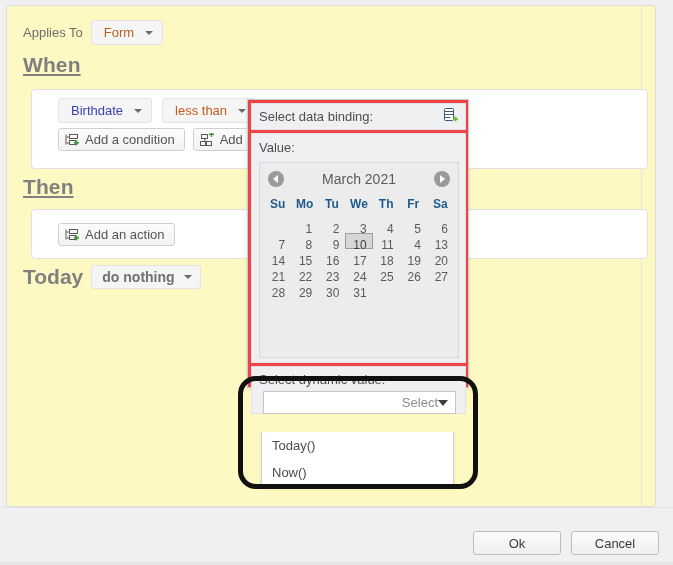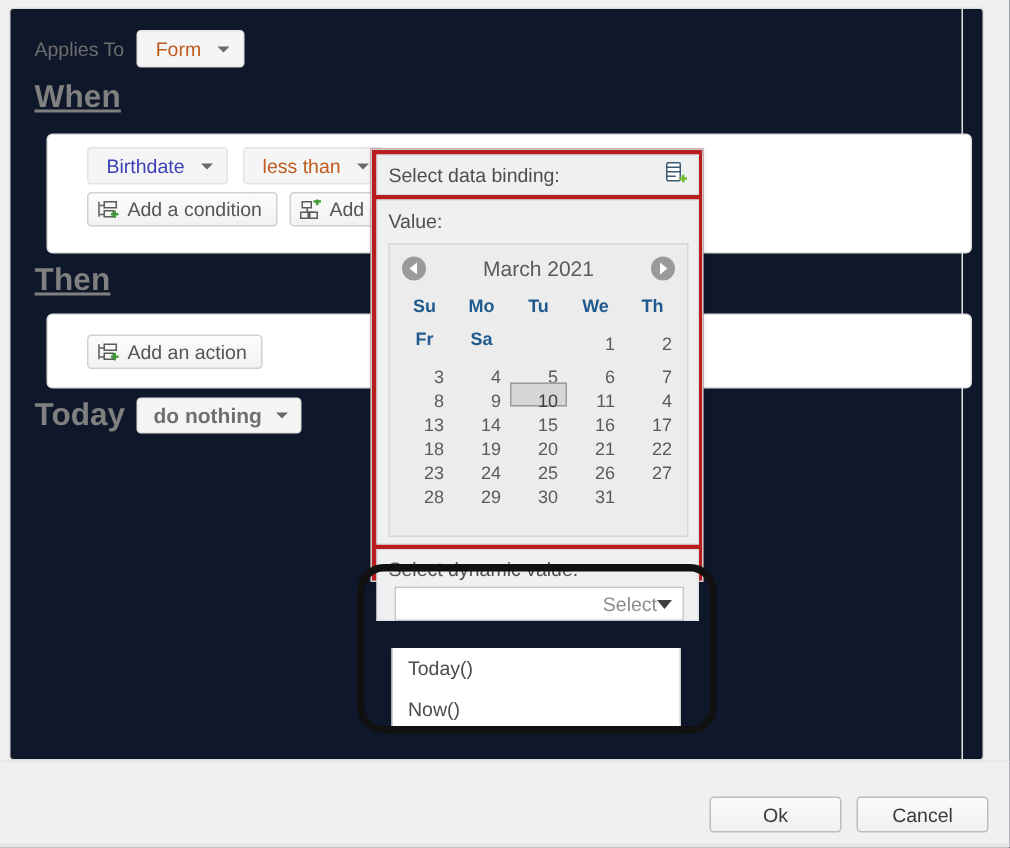--- a/index.html
+++ b/index.html
@@ -25,21 +25,21 @@
     background: #f0f0f0;
   }
 
   
   .rule-panel {
     position: absolute;
     left: 6px;
     top: 5px;
     width: 650px;
     height: 502px;
-    background: #0f172a;
+    background: #fef9c3;
     border: 1px solid #dcdcdc;
     border-radius: 3px;
     box-sizing: border-box;
     overflow: hidden;
   }
   .rule-inner {
     position: absolute;
     left: 0; top: 0;
     width: 649px;
     height: 500px;
@@ -183,21 +183,21 @@
     cursor: pointer;
   }
 
   
   .popup {
     position: absolute;
     left: 247px;
     top: 99px;
     width: 222px;
     height: 289px;
-    background: #b91c1c;
+    background: #ef4444;
     border: 1px solid #c9ccd0;
     box-sizing: border-box;
     box-shadow: 0 1px 3px rgba(0,0,0,0.13);
     z-index: 50;
   }
   .popup-header {
     position: absolute;
     left: 3px; top: 3px;
     width: 215px; height: 27px;
     background: #eef0f2;
@@ -269,21 +269,21 @@
     border-bottom: 4px solid transparent;
     border-left: 5px solid #ffffff;
     margin-left: 1px;
   }
   .cal-month {
     font-size: 14px;
     color: #5a5a5a;
   }
   .cal-grid {
     display: grid;
-    grid-template-columns: repeat(5, 1fr);
+    grid-template-columns: repeat(7, 1fr);
     padding: 0 4px;
     box-sizing: border-box;
   }
   .dow {
     font-size: 12px;
     font-weight: bold;
     color: #1f5b8f;
     text-align: center;
     padding: 2px 0 6px 0;
   }

